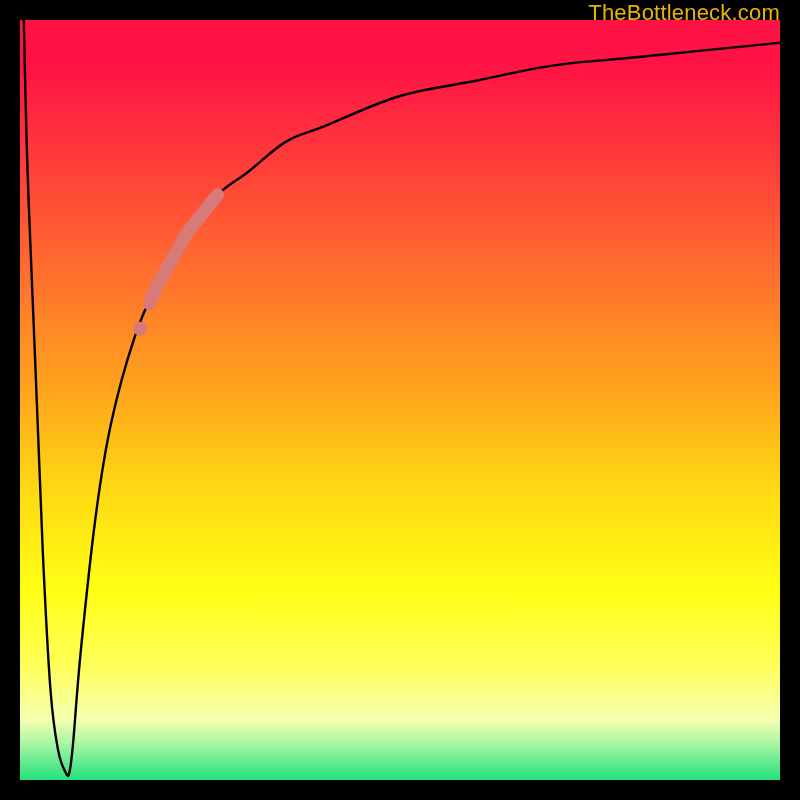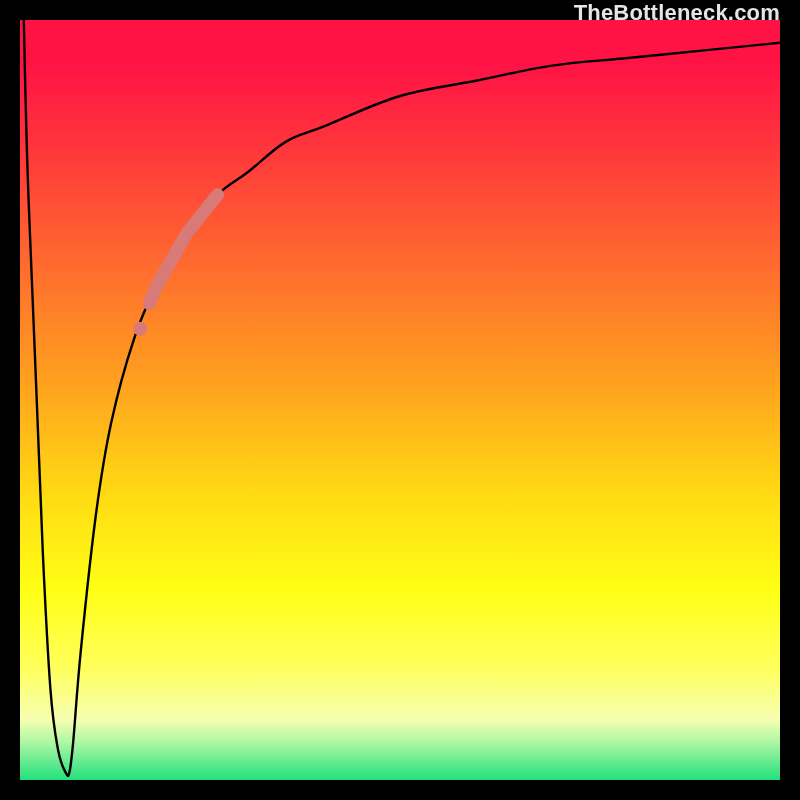--- a/index.html
+++ b/index.html
@@ -36,23 +36,23 @@
       #ffff5a 85%,
       #f6ffb0 92%,
       #aef7a4 95%,
       #23e07e 100%
     );
   }
   .attribution {
     position: absolute;
     top: 0px;
     right: 20px;
-    color: #e5e5e5;
+    color: #eab308;
     font-size: 22px;
-    font-weight: 700;
+    font-weight: 400;
     letter-spacing: 0.2px;
     font-family: Arial, Helvetica, sans-serif;
   }
   svg.curve {
     position: absolute;
     left: 0;
     top: 0;
     width: 760px;
     height: 760px;
   }

